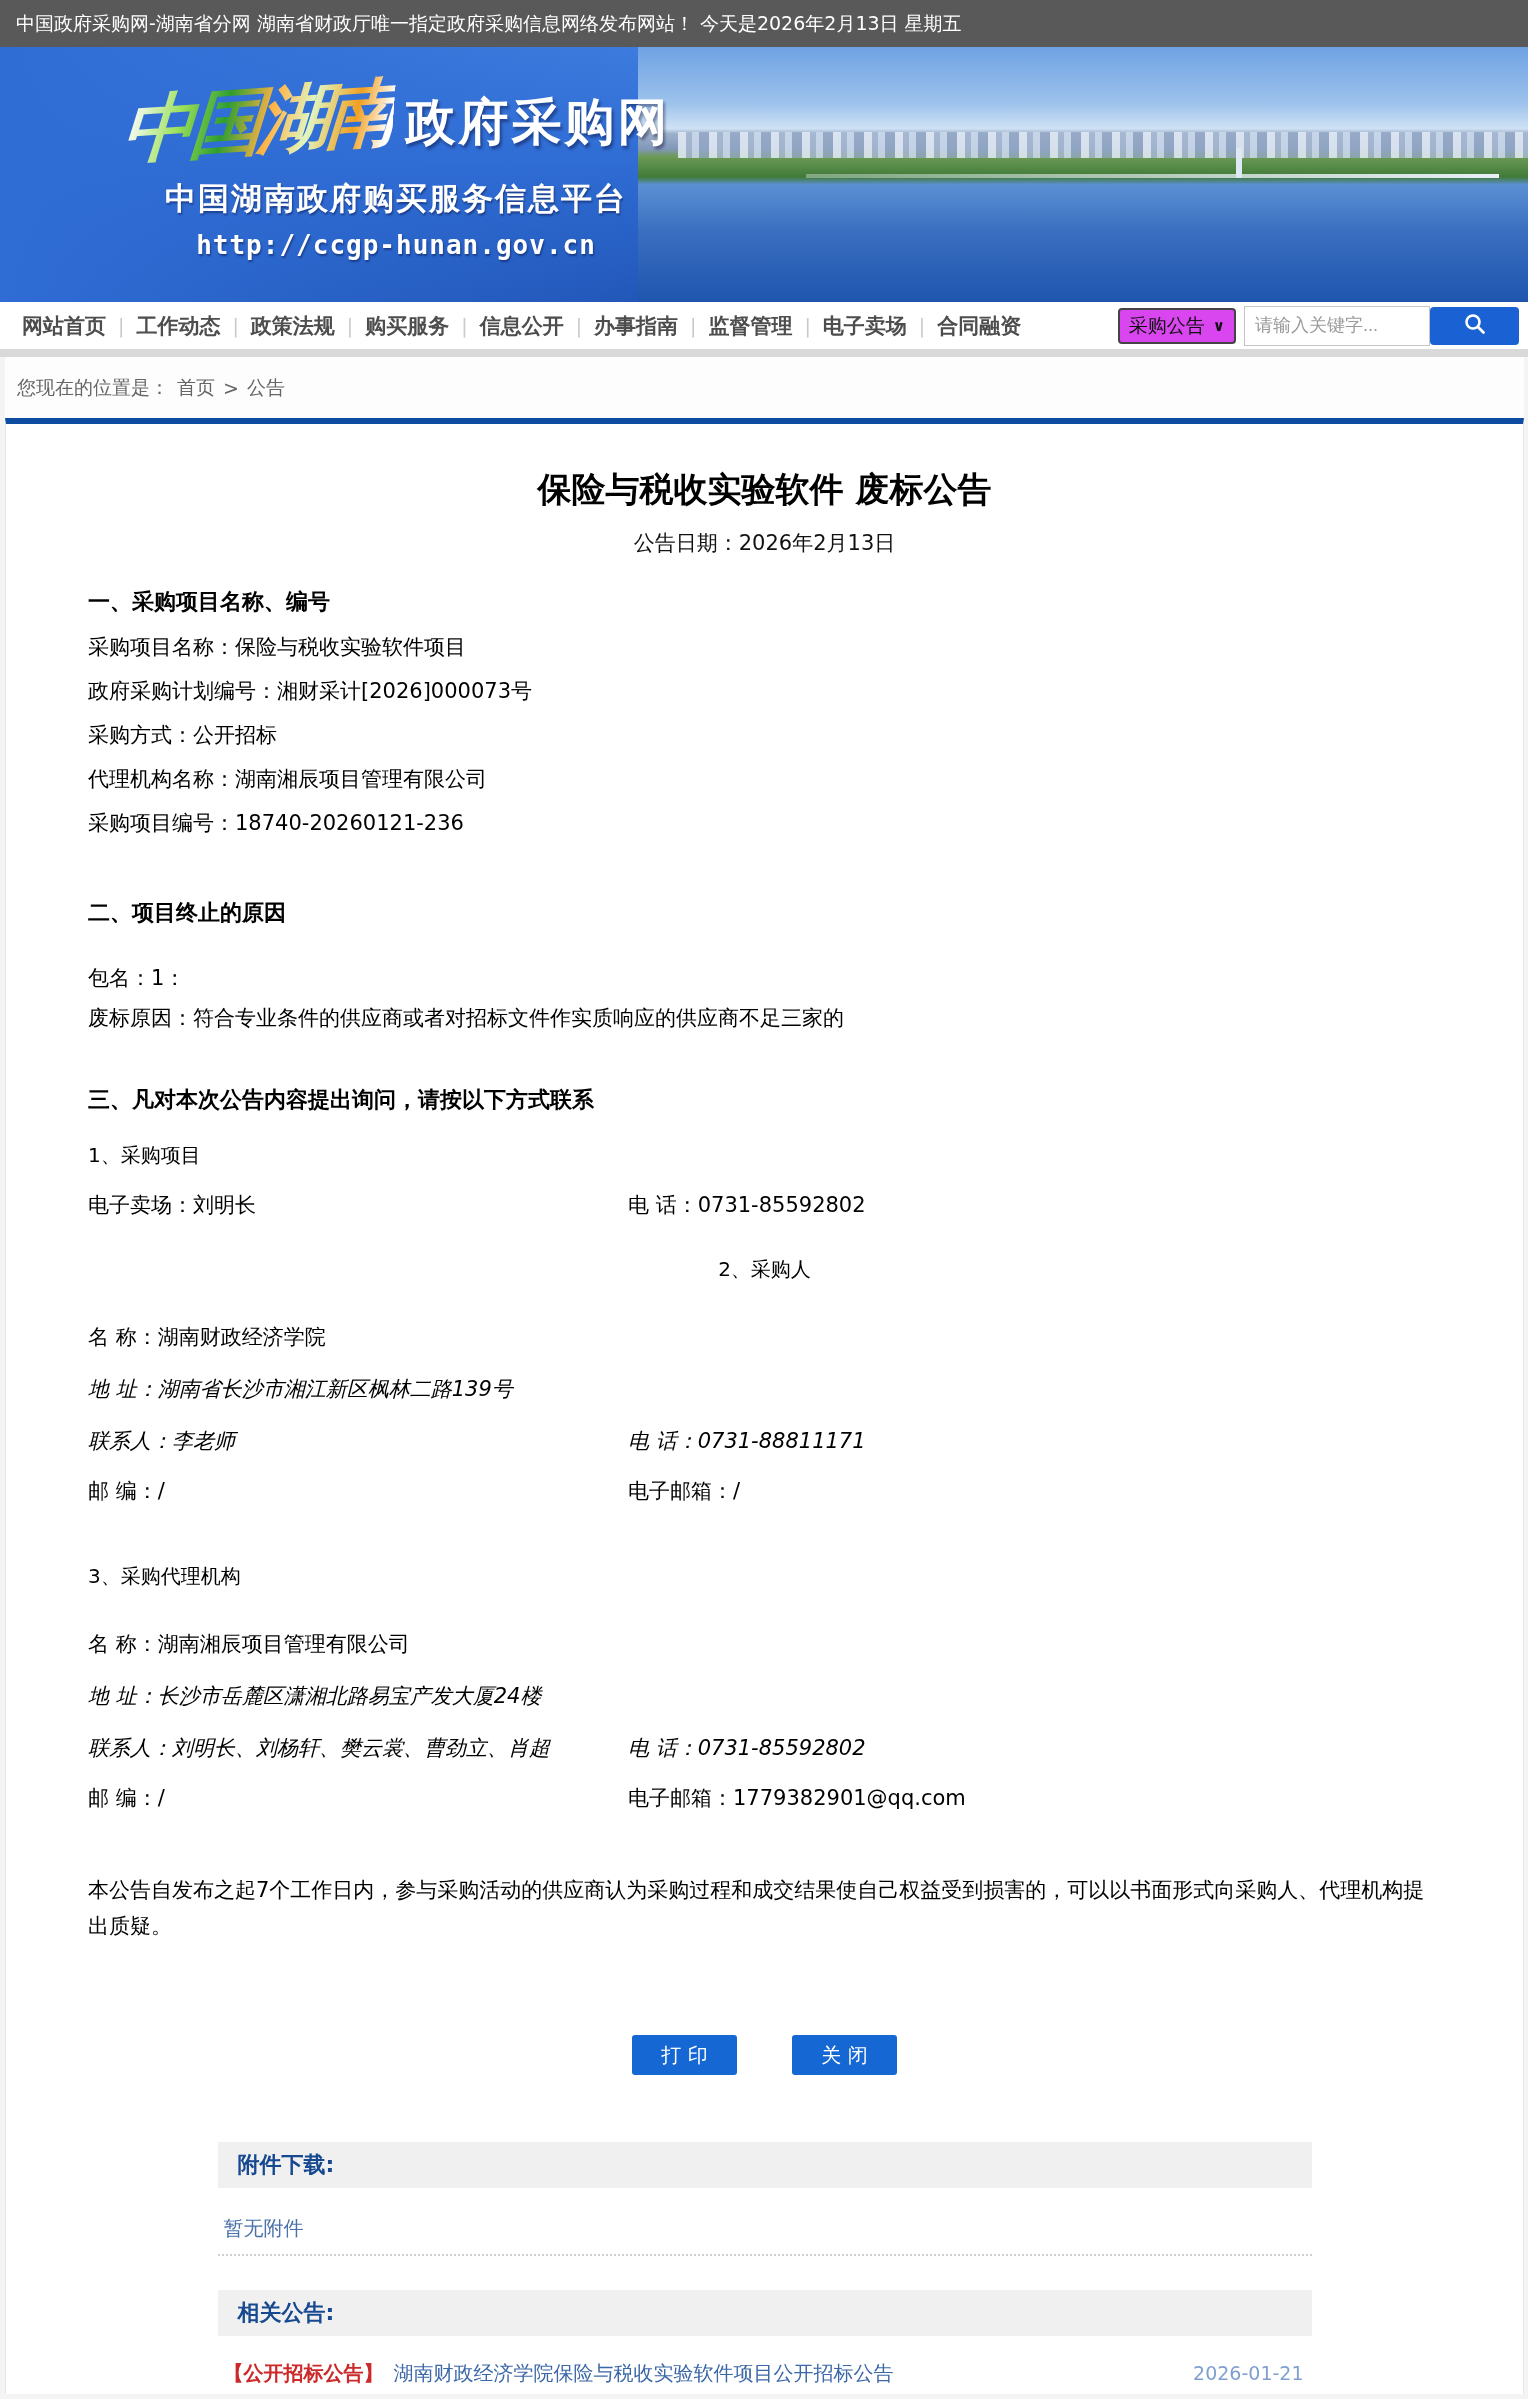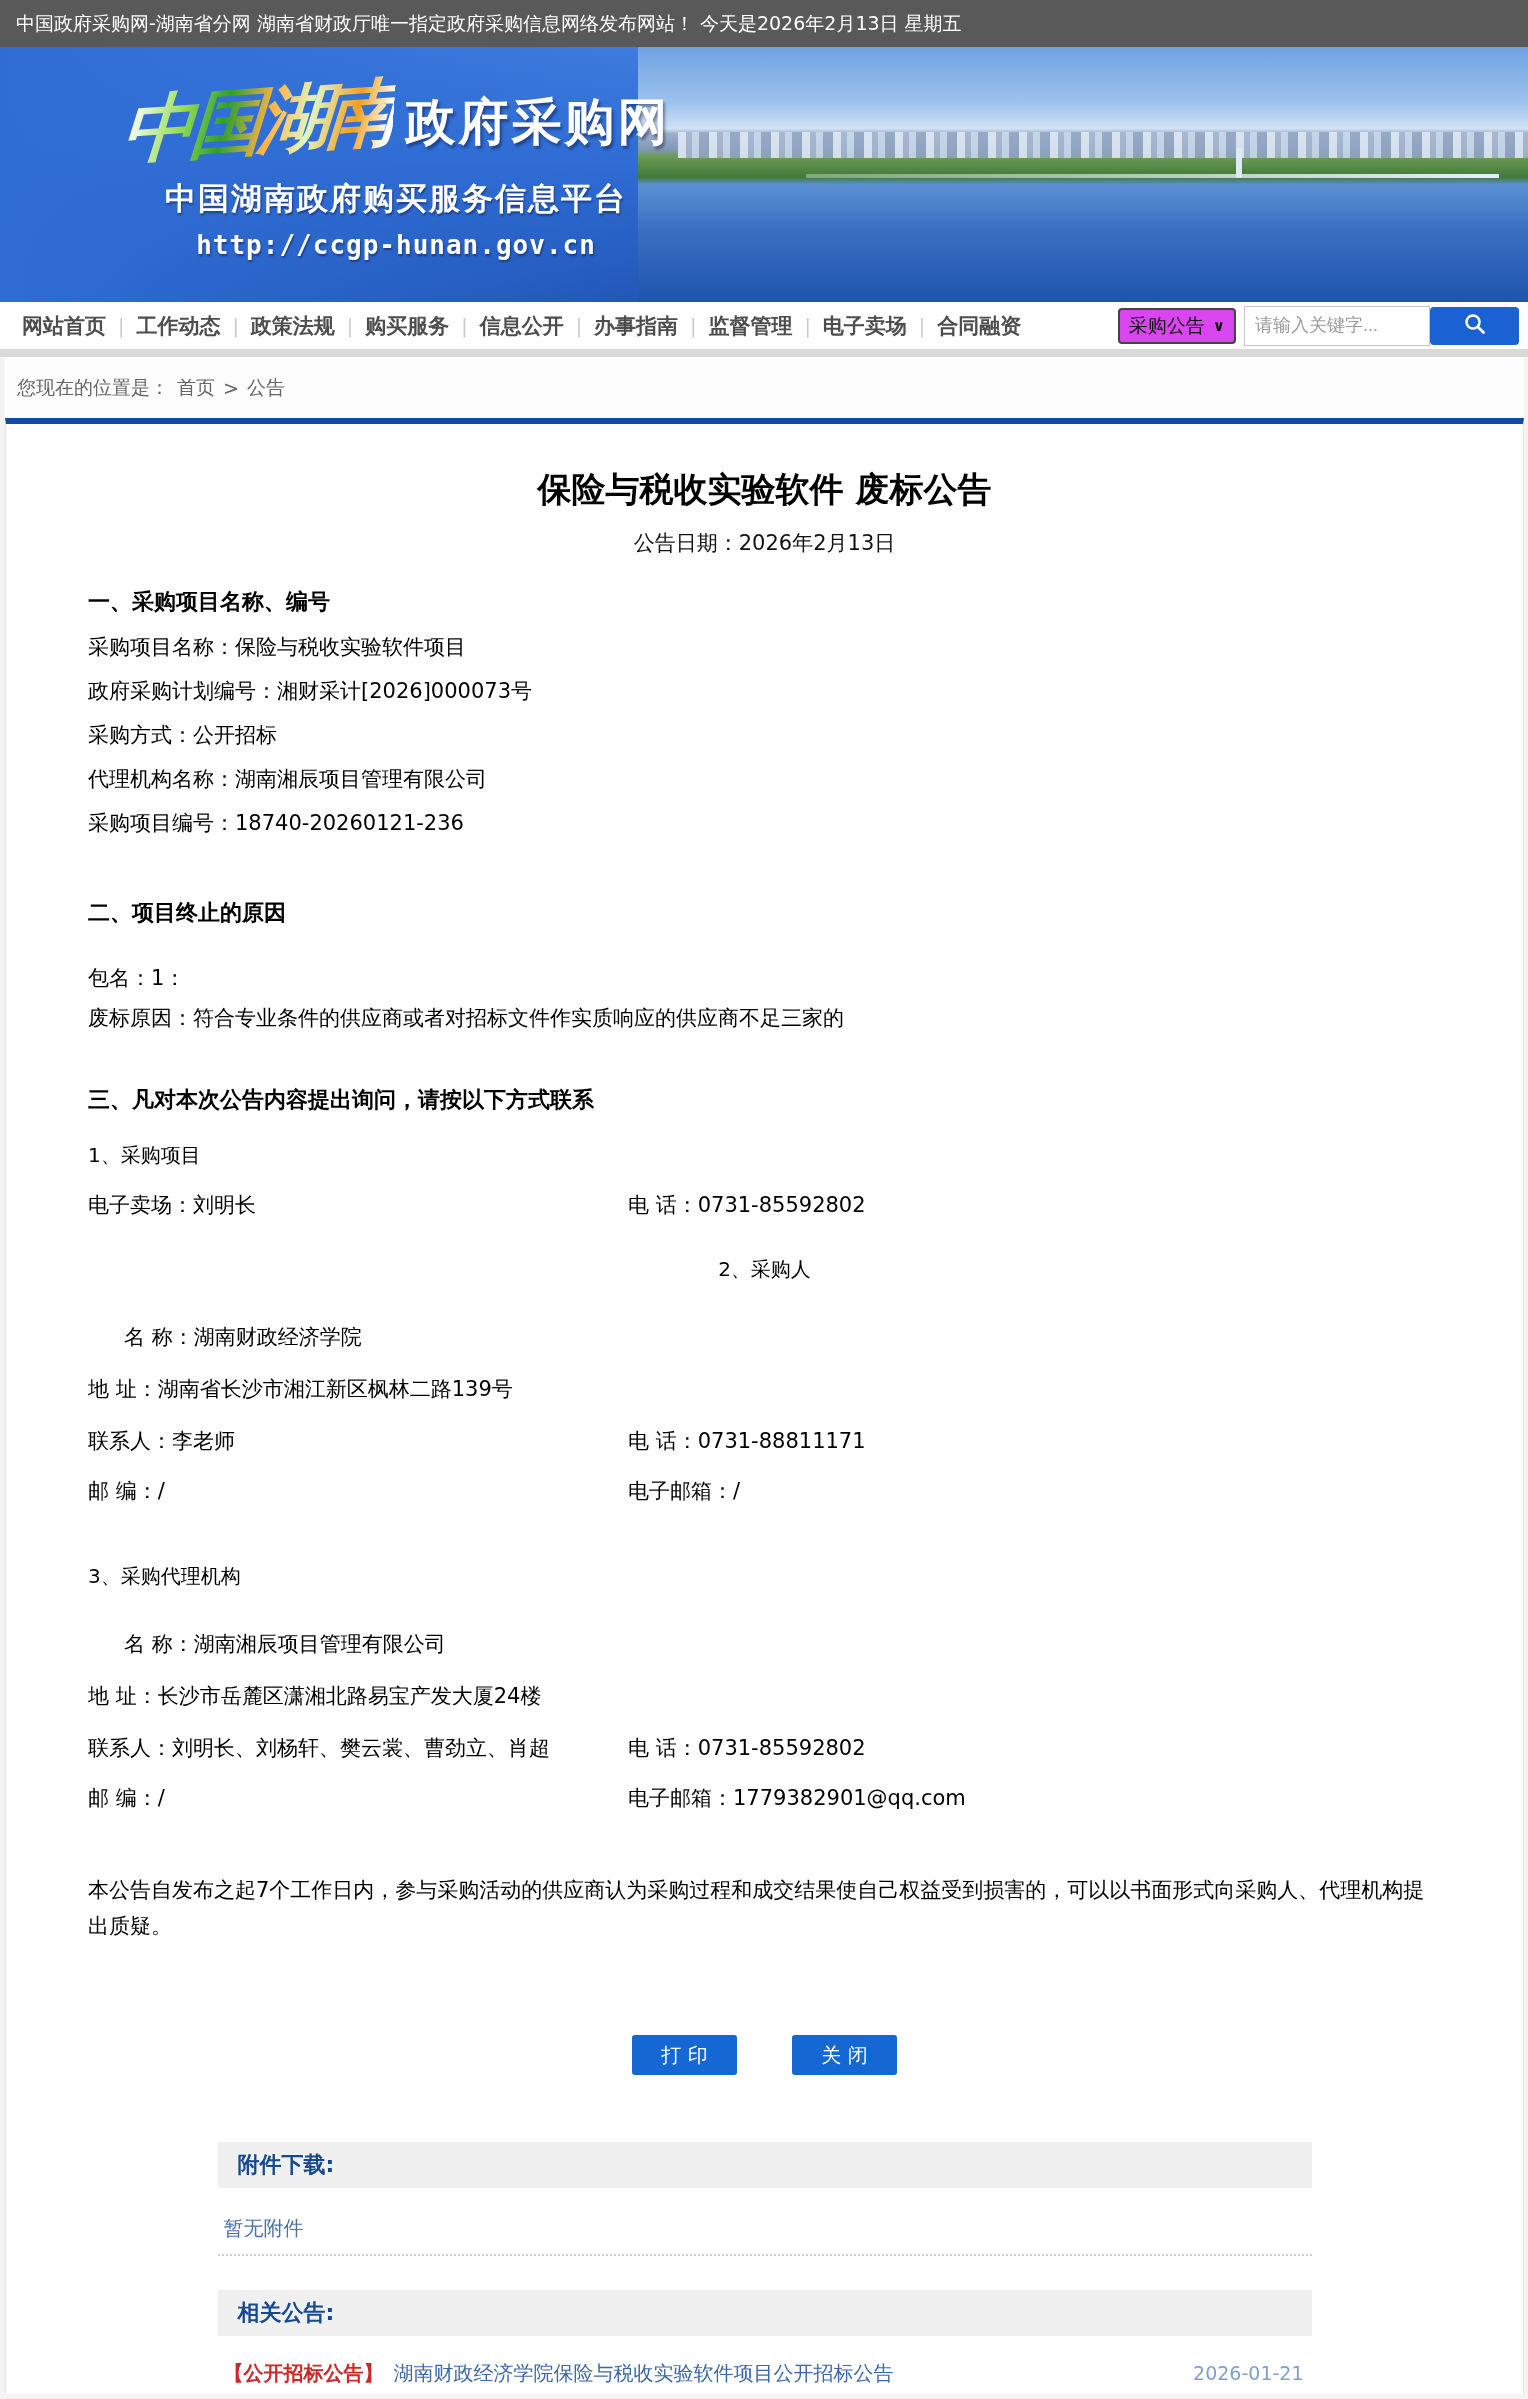--- a/index.html
+++ b/index.html
@@ -73,21 +73,21 @@
   .doc-title { text-align:center; font-size:34px; font-weight:bold; padding-top:42px; line-height:46px; }
   .doc-date { text-align:center; font-size:21px; margin-top:16px; line-height:30px; color:#111; }
   .sec-heading { font-size:22px; font-weight:bold; line-height:32px; }
   .h1 { margin-top:28px; } .h2 { margin-top:59px; } .h3 { margin-top:51px; }
   .line { font-size:21px; line-height:30px; margin-top:14px; }
   .gap-a { margin-top:34px; } .gap-b { margin-top:10px; }
   .sub { font-size:20px; line-height:30px; }
   .sub1 { margin-top:24px; } .sub2 { margin-top:34px;text-align:center; } .sub3 { margin-top:55px; }
   .row { display:flex; font-size:21px; line-height:30px; }
   .row .c1 { flex:0 0 540px; }
-  .mt20 { margin-top:20px; } .mt22 { margin-top:22px; } .mt38 { margin-top:38px;margin-left:36px; }
+  .mt20 { margin-top:20px; } .mt22 { margin-top:22px;font-style:italic; } .mt38 { margin-top:38px; }
   .notice { margin-top:59px; font-size:21px; line-height:36px; width:1337px; }
   .btn-row { margin-top:91px; display:flex; justify-content:center; gap:55px; }
   .act-btn { width:105px; height:40px; background:#1567d3; color:#fff; border:none;
     border-radius:3px; font-size:20px; font-family:inherit; cursor:pointer; }
   
   .block { width:1094px; margin:0 auto; }
   .block-bar { height:46px; background:#f0f0f0; display:flex; align-items:center;
     padding-left:20px; font-size:22px; font-weight:bold; color:#16498f; }
   .attach-bar { margin-top:67px; }
   .attach-empty { margin-top:26px; font-size:20px; line-height:28px; color:#4a72a8; padding-left:6px; }

